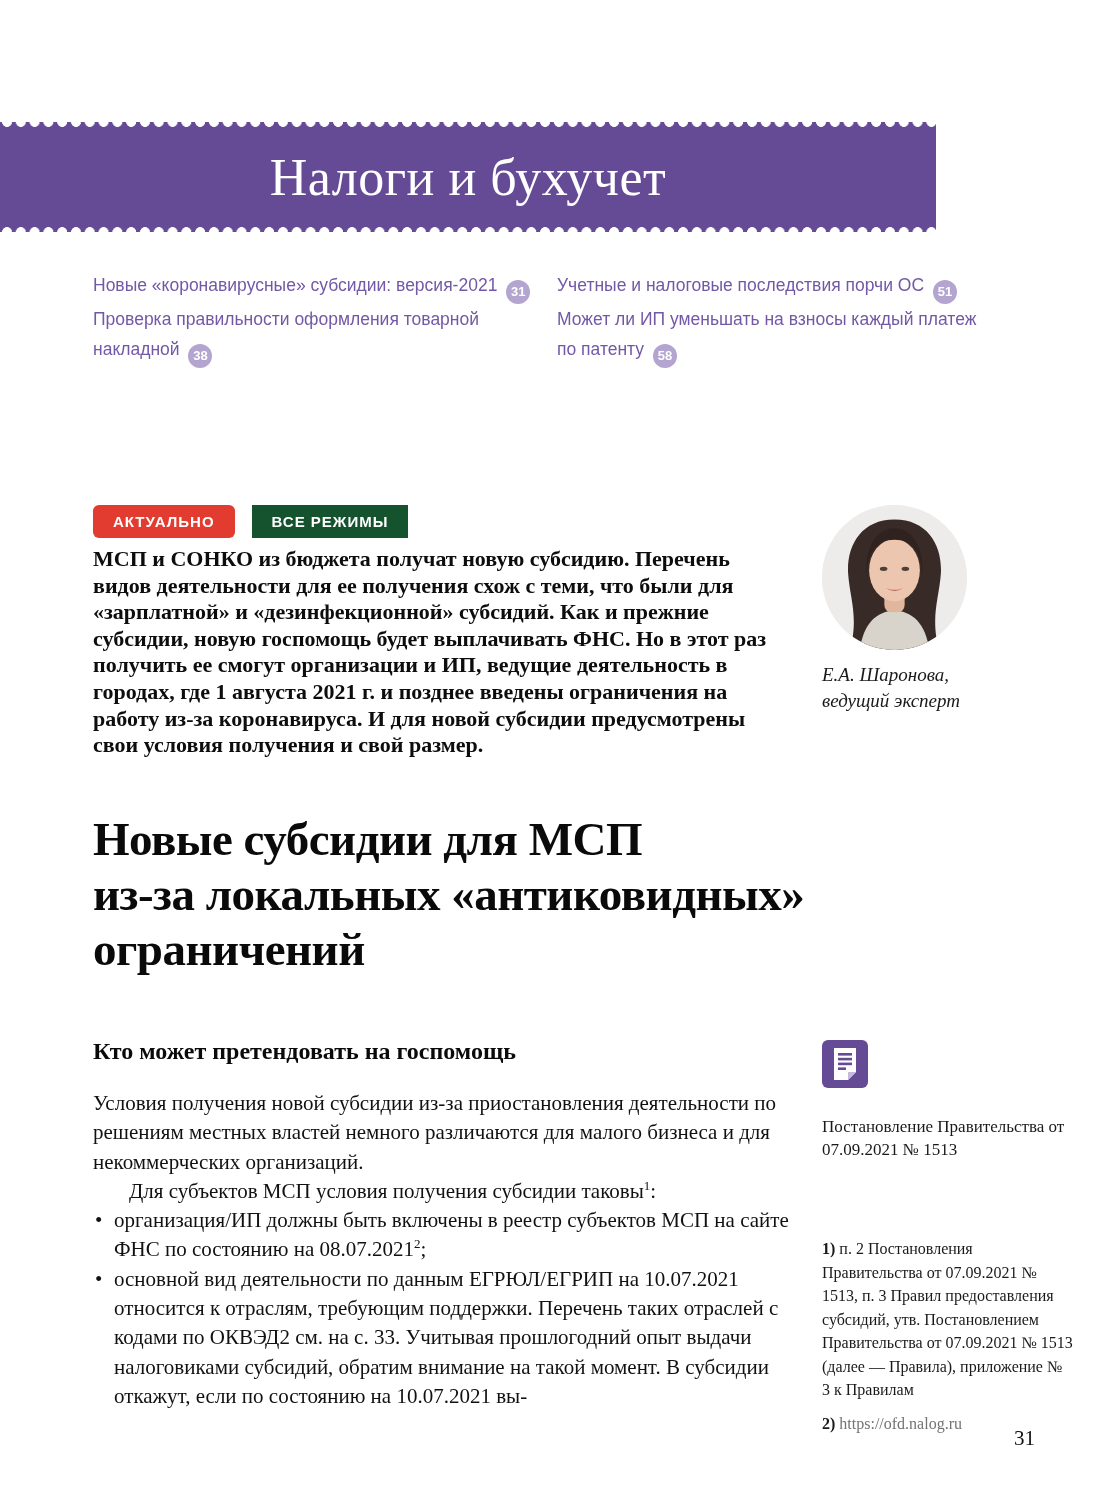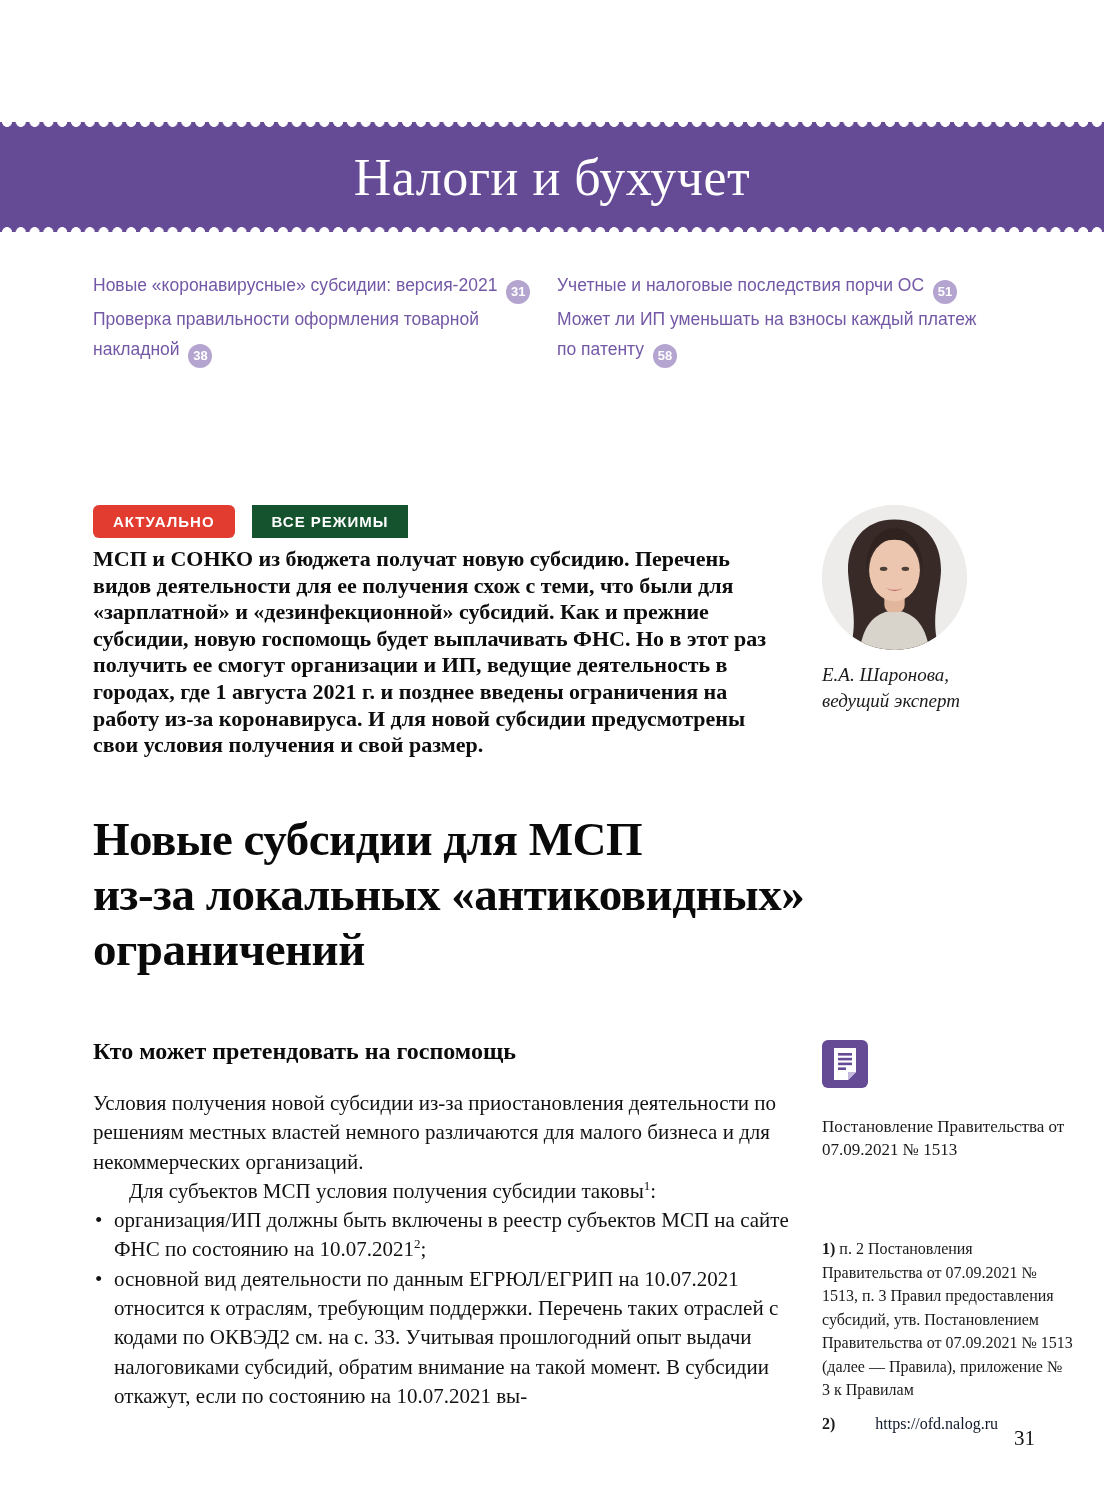--- a/index.html
+++ b/index.html
@@ -8,21 +8,21 @@
   .page {
     position: relative;
     width: 1104px;
     height: 1500px;
     margin: 0 auto;
     background: #ffffff;
     overflow: hidden;
   }
 
   
-  .banner { position: absolute; top: 122px; left: 0; width: 1104px; height: 110px; }
+  .banner { position: absolute; top: 122px; left: 0; width: 936px; height: 110px; }
   .scallop { height: 12px; background-color: #654a96;
     background-image: radial-gradient(circle 5px at 7px 0px, #ffffff 4.6px, rgba(255,255,255,0) 5.2px);
     background-size: 13.8px 12px; background-repeat: repeat-x; }
   .scallop.bottom {
     background-image: radial-gradient(circle 5px at 7px 12px, #ffffff 4.6px, rgba(255,255,255,0) 5.2px);
   }
   .banner-body { height: 86px; background: #654a96; display: flex; align-items: center; justify-content: center; }
   .banner-title { color: #ffffff; font-size: 52px; font-weight: 400; letter-spacing: 0.5px; }
 
   
@@ -68,21 +68,21 @@
   .bullet-list li::before { content: "•"; position: absolute; left: 2px; top: 0; }
   sup { font-size: 13px; vertical-align: super; line-height: 0; }
 
   
   .sidebar { position: absolute; top: 1040px; left: 822px; width: 252px; }
   .doc-icon { width: 46px; height: 48px; }
   .sidebar-ref { margin-top: 24px; font-size: 17px; line-height: 22.5px; color: #1a1a1a; }
   .footnotes { margin-top: 76px; }
   .footnote { font-size: 16px; line-height: 23.5px; color: #1a1a1a; margin-bottom: 10px; }
   .footnote b { font-weight: bold; }
-  .footnote a { color: #0f172a; text-decoration: none; cursor: pointer; margin-left: 36px; }
+  .footnote a { color: #737373; text-decoration: none; cursor: pointer; }
 
   
   .page-number { position: absolute; top: 1426px; left: 1014px; font-size: 21px; color: #111; }
 </style>
 </head>
 <body>
 
 <div class="page">
 
   <div class="banner">
@@ -139,21 +139,21 @@
     <span>Новые субсидии для МСП</span>
     <span>из-за локальных «антиковидных»</span>
     <span>ограничений</span>
   </h1>
 
   <div class="main-col">
     <h2 class="section-heading">Кто может претендовать на госпомощь</h2>
     <p class="p-first">Условия получения новой субсидии из-за приостановления деятельности по решениям местных властей немного различаются для малого бизнеса и для некоммерческих организаций.</p>
     <p class="p-indent"><span>Для субъектов МСП условия получения субсидии таковы</span><sup>1</sup><span>:</span></p>
     <ul class="bullet-list">
-      <li><span>организация/ИП должны быть включены в реестр субъектов МСП на сайте ФНС по состоянию на 10.07.2021</span><sup>2</sup><span>;</span></li>
+      <li><span>организация/ИП должны быть включены в реестр субъектов МСП на сайте ФНС по состоянию на 08.07.2021</span><sup>2</sup><span>;</span></li>
       <li>основной вид деятельности по данным ЕГРЮЛ/ЕГРИП на 10.07.2021 относится к отраслям, требующим поддержки. Перечень таких отраслей с кодами по ОКВЭД2 см. на с. 33. Учитывая прошлогодний опыт выдачи налоговиками субсидий, обратим внимание на такой момент. В субсидии откажут, если по состоянию на 10.07.2021 вы-</li>
     </ul>
   </div>
 
   <div class="sidebar">
     <svg class="doc-icon" viewBox="0 0 46 48">
       <rect width="46" height="48" rx="6" fill="#654a96"></rect>
       <path d="M12 8 h22 v24 l-8 8 H12 Z" fill="#ffffff"></path>
       <path d="M34 32 l-8 8 v-8 Z" fill="#c5b9dd"></path>
       <rect x="16" y="13" width="14" height="2.6" fill="#654a96"></rect>

